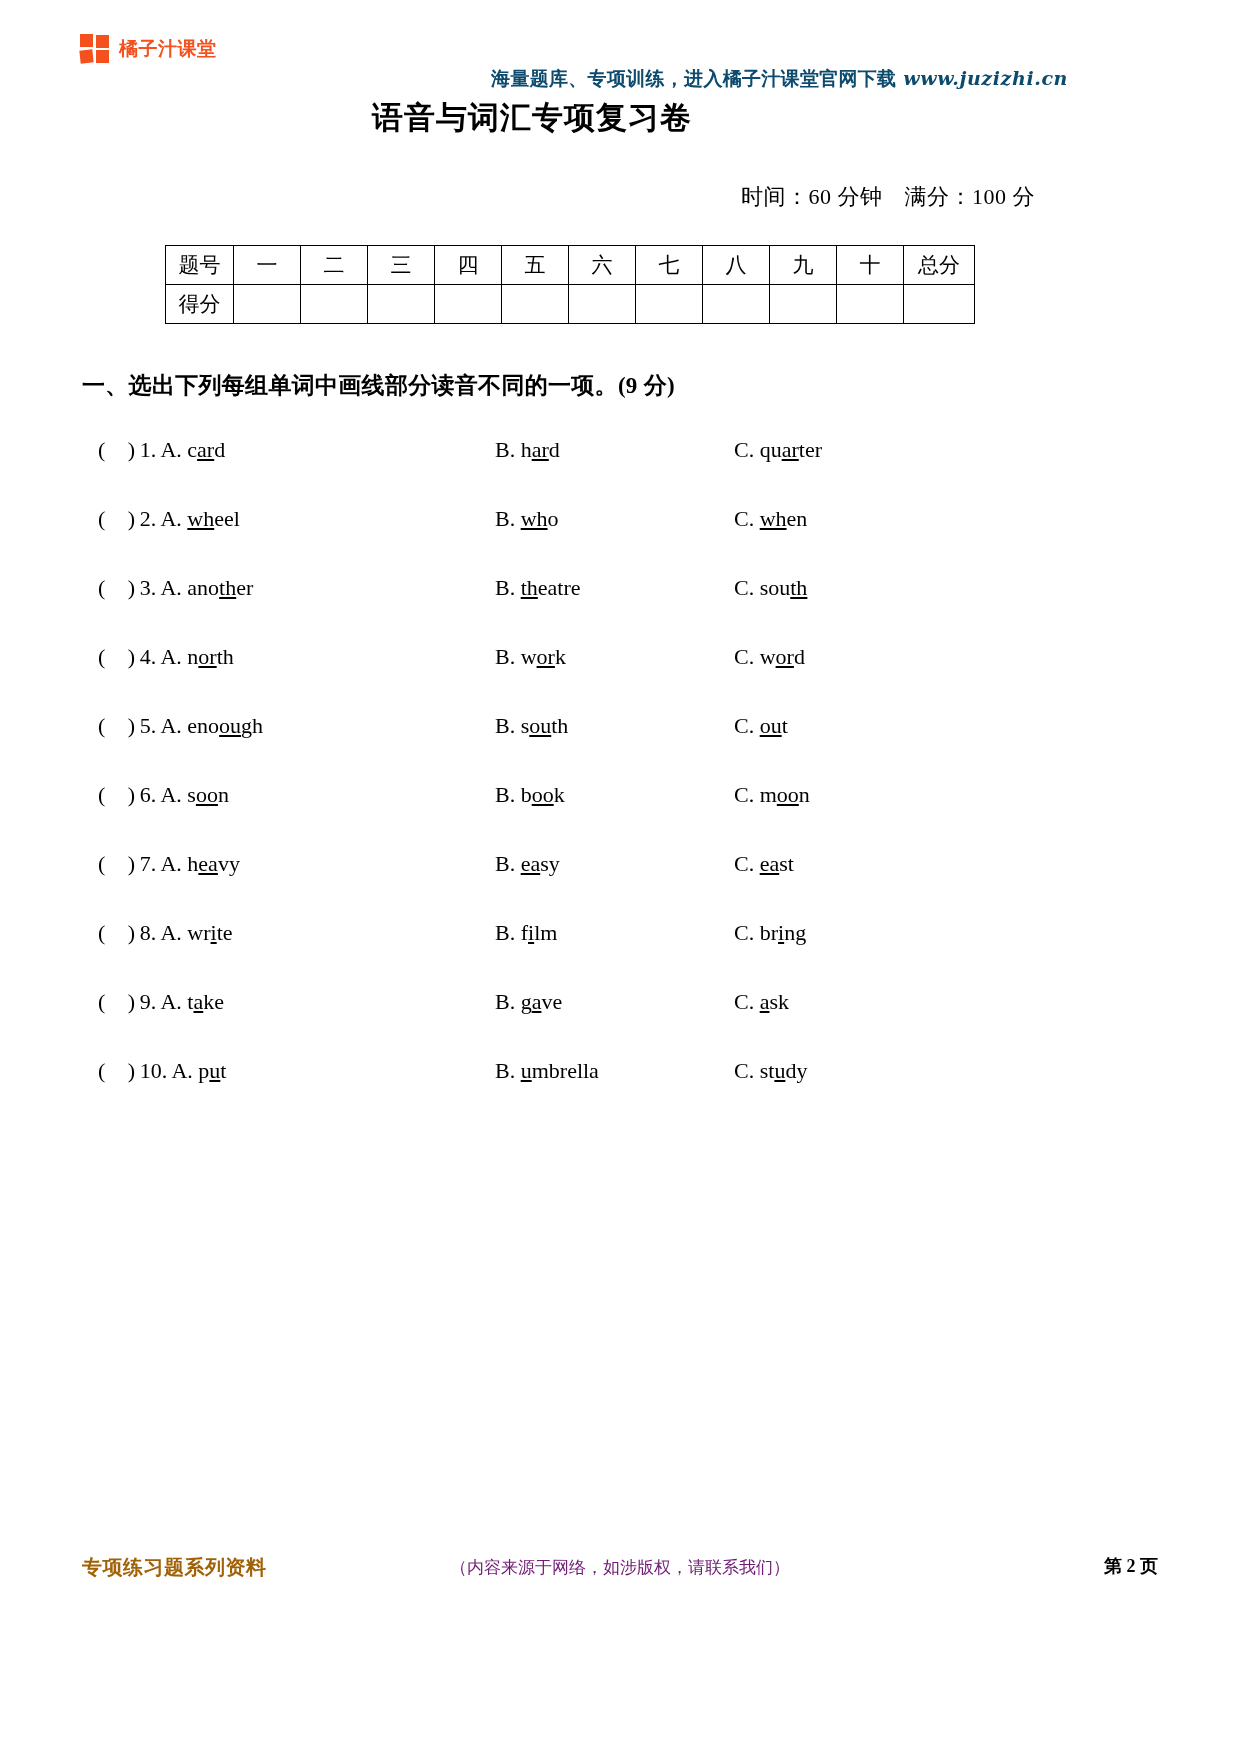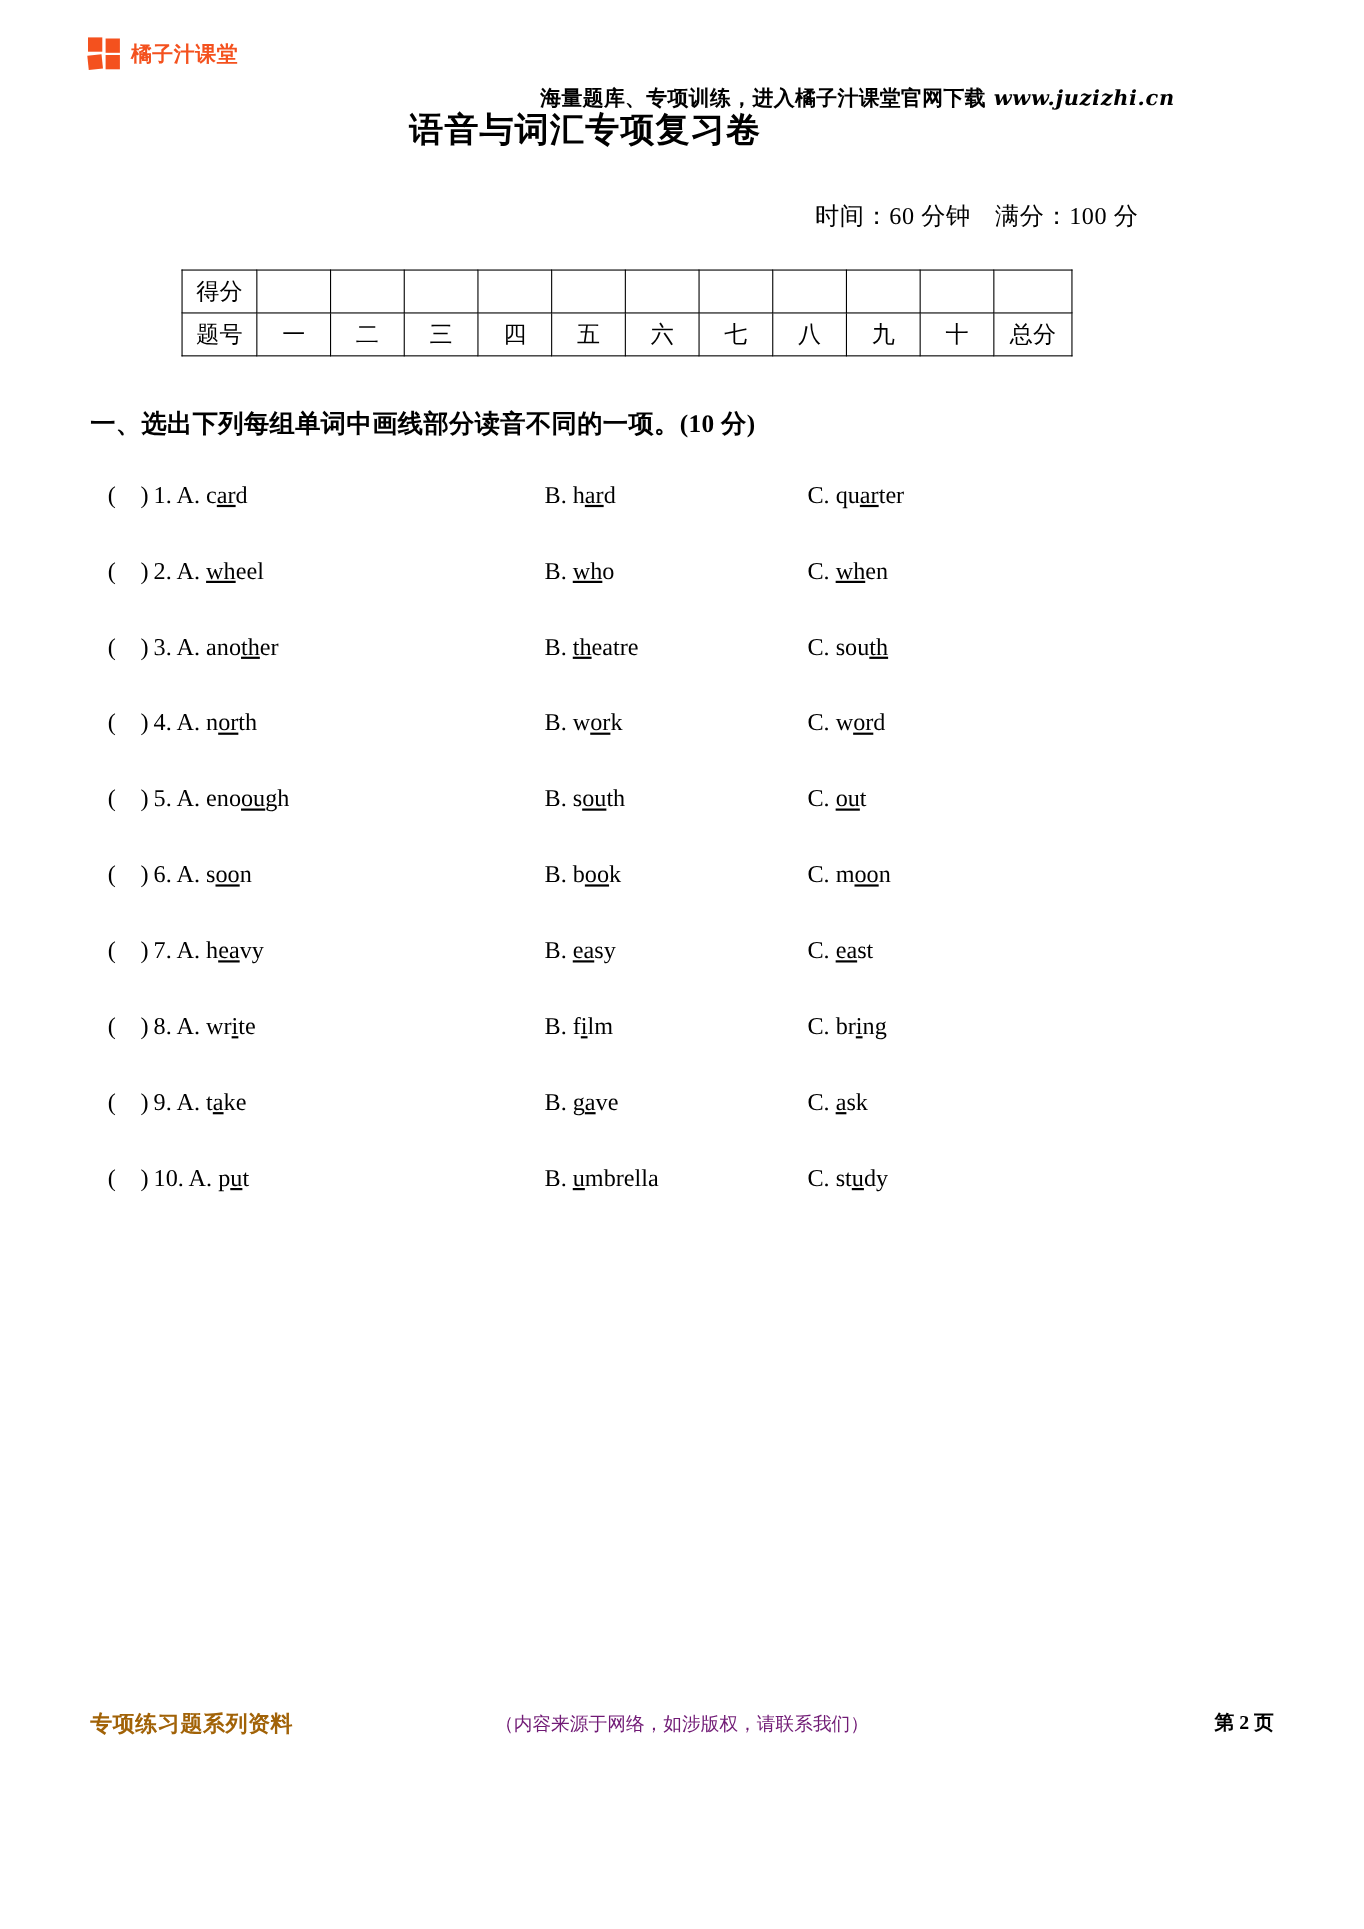--- a/index.html
+++ b/index.html
@@ -59,25 +59,25 @@
     font-family: "DejaVu Sans", "Liberation Sans", sans-serif;
     font-size: 19px;
     font-weight: bold;
     color: #F4511E;
     letter-spacing: 0.5px;
     white-space: nowrap;
   }
   .header-tagline {
     position: absolute;
     right: 82px;
-    top: 46px;
+    top: 36px;
     font-family: "DejaVu Serif", "Liberation Serif", serif;
     font-size: 19px;
     font-weight: bold;
-    color: #000000;
+    color: #0c4a6e;
     white-space: nowrap;
     letter-spacing: 0.3px;
   }
   .header-tagline .url {
     font-family: "DejaVu Serif", "Liberation Serif", serif;
     font-style: italic;
     letter-spacing: 0.6px;
   }
 
   
@@ -229,53 +229,53 @@
 
   <div class="doc-title">语音与词汇专项复习卷</div>
 
   <div class="meta-line">
     <span>时间：60 分钟</span><span class="gap"></span><span>满分：100 分</span>
   </div>
 
   <div class="score-table-wrap">
     <table class="score-table">
       <tbody>
-        <tr>
-          <td class="lbl">得分</td>
-          <td class="num"></td>
-          <td class="num"></td>
-          <td class="num"></td>
-          <td class="num"></td>
-          <td class="num"></td>
-          <td class="num"></td>
-          <td class="num"></td>
-          <td class="num"></td>
-          <td class="num"></td>
-          <td class="num"></td>
-          <td class="total"></td>
-        </tr>
         <tr>
           <td class="lbl">题号</td>
           <td class="num">一</td>
           <td class="num">二</td>
           <td class="num">三</td>
           <td class="num">四</td>
           <td class="num">五</td>
           <td class="num">六</td>
           <td class="num">七</td>
           <td class="num">八</td>
           <td class="num">九</td>
           <td class="num">十</td>
           <td class="total">总分</td>
         </tr>
+        <tr>
+          <td class="lbl">得分</td>
+          <td class="num"></td>
+          <td class="num"></td>
+          <td class="num"></td>
+          <td class="num"></td>
+          <td class="num"></td>
+          <td class="num"></td>
+          <td class="num"></td>
+          <td class="num"></td>
+          <td class="num"></td>
+          <td class="num"></td>
+          <td class="total"></td>
+        </tr>
       </tbody>
     </table>
   </div>
 
-  <div class="section-heading">一、选出下列每组单词中画线部分读音不同的一项。(10 分)</div>
+  <div class="section-heading">一、选出下列每组单词中画线部分读音不同的一项。(9 分)</div>
 
   <div class="questions">
 
     <div class="q-row">
       <span class="q-lead"><span class="q-paren">(<span class="blank"></span>)</span><span class="q-num">1.</span> <span><span>A.</span> <span>c</span><span class="u">ar</span><span>d</span></span></span>
       <span class="opt opt-b"><span>B.</span> <span>h</span><span class="u">ar</span><span>d</span></span>
       <span class="opt opt-c"><span>C.</span> <span>qu</span><span class="u">ar</span><span>ter</span></span>
     </div>
 
     <div class="q-row">

